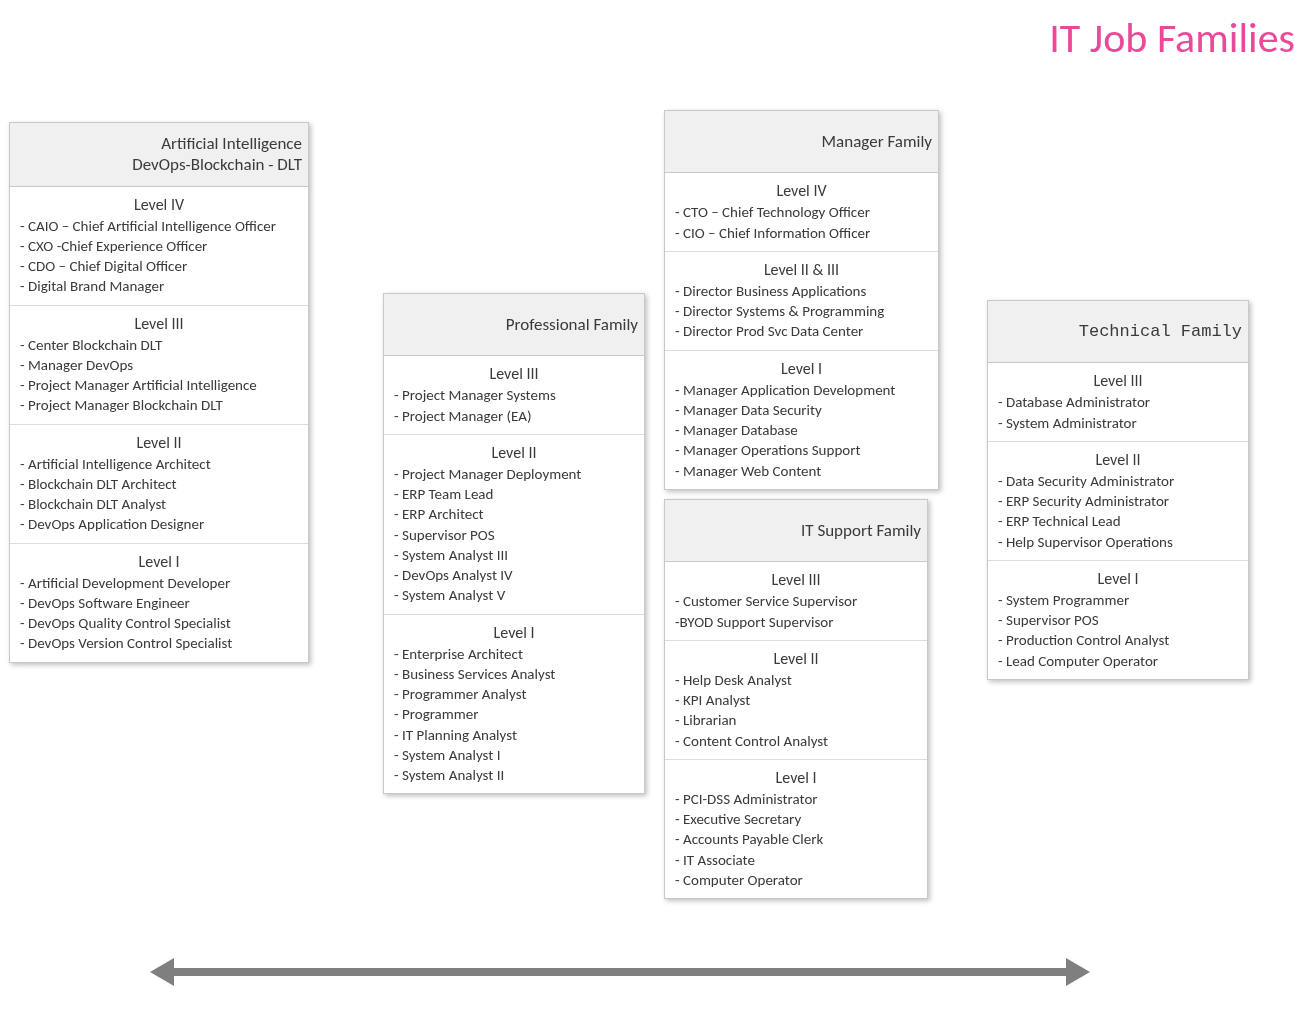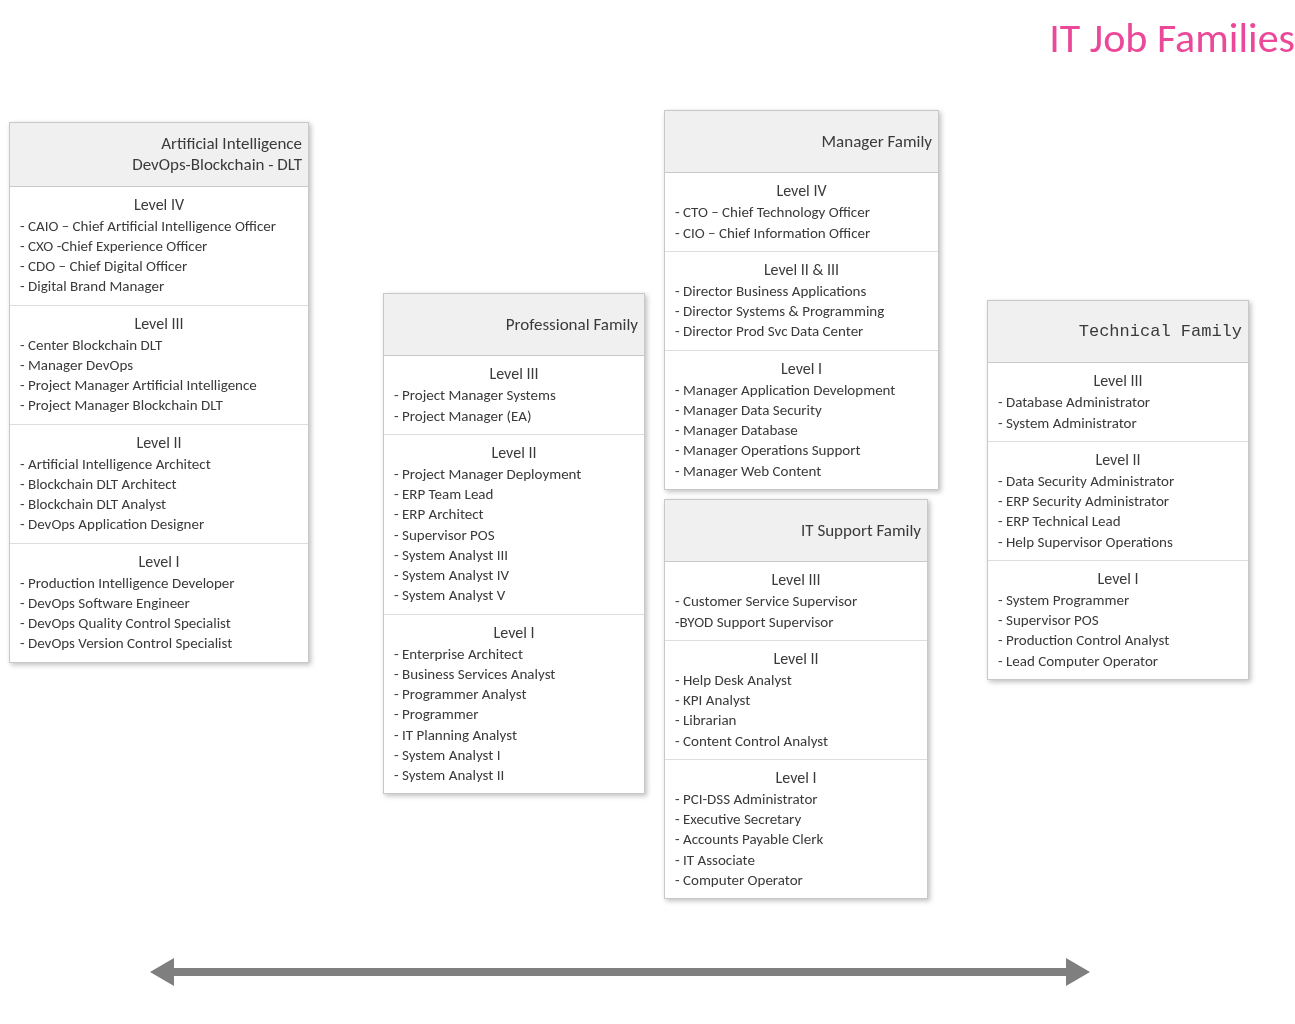--- a/index.html
+++ b/index.html
@@ -114,21 +114,21 @@
         </div>
         <div class="level-block">
           <div class="level-name">Level II</div>
           <div class="role">- Artificial Intelligence Architect</div>
           <div class="role">- Blockchain DLT  Architect</div>
           <div class="role">- Blockchain DLT Analyst</div>
           <div class="role">- DevOps Application Designer</div>
         </div>
         <div class="level-block">
           <div class="level-name">Level I</div>
-          <div class="role"> - Production Intelligence Developer</div>
+          <div class="role"> - Artificial Development Developer</div>
           <div class="role">- DevOps Software Engineer</div>
           <div class="role">- DevOps Quality Control Specialist</div>
           <div class="role">- DevOps Version Control Specialist</div>
         </div>
       </div>
       <div class="family" style="left: 367px; top: 293px; width: 262px; margin-left: 16px;">
         <div class="family-header" style="padding-top: 20px; padding-bottom: 20px;">
           <div>Professional Family</div>
         </div>
         <div class="level-block">
@@ -136,21 +136,21 @@
           <div class="role">- Project Manager Systems</div>
           <div class="role">- Project Manager (EA)</div>
         </div>
         <div class="level-block">
           <div class="level-name">Level  II</div>
           <div class="role">- Project Manager Deployment</div>
           <div class="role">- ERP Team Lead</div>
           <div class="role">- ERP Architect</div>
           <div class="role">- Supervisor POS</div>
           <div class="role">- System Analyst III</div>
-          <div class="role">- System Analyst IV</div>
+          <div class="role">- DevOps Analyst IV</div>
           <div class="role">- System Analyst V</div>
         </div>
         <div class="level-block">
           <div class="level-name">Level I</div>
           <div class="role">- Enterprise Architect</div>
           <div class="role">- Business Services Analyst</div>
           <div class="role">- Programmer Analyst</div>
           <div class="role">- Programmer</div>
           <div class="role">- IT Planning Analyst</div>
           <div class="role">- System Analyst I</div>

